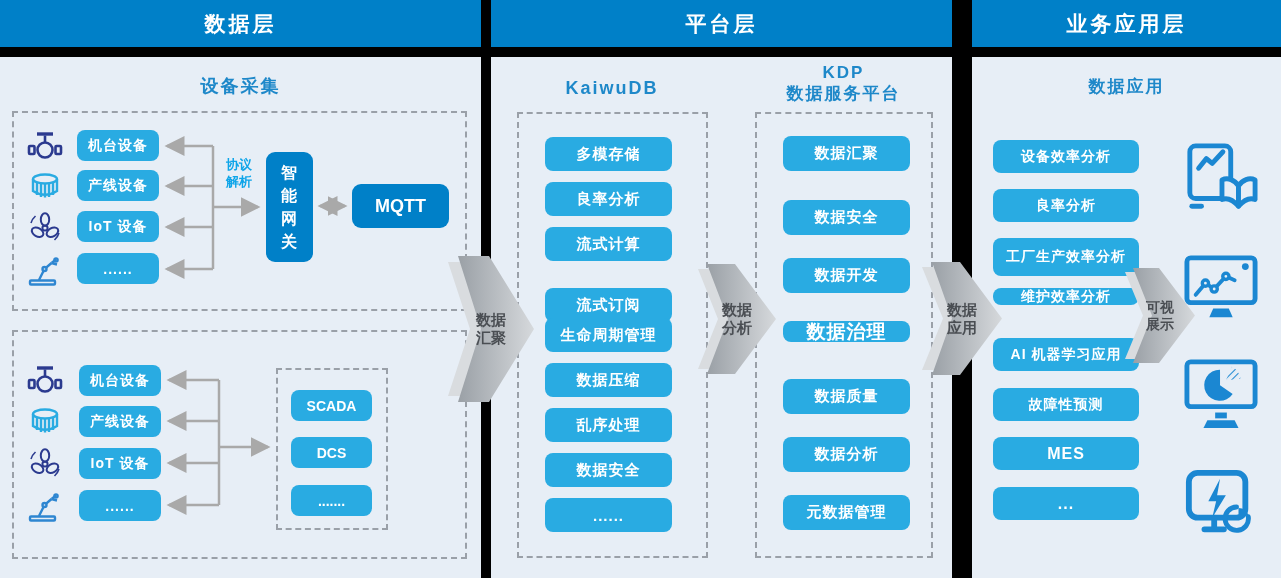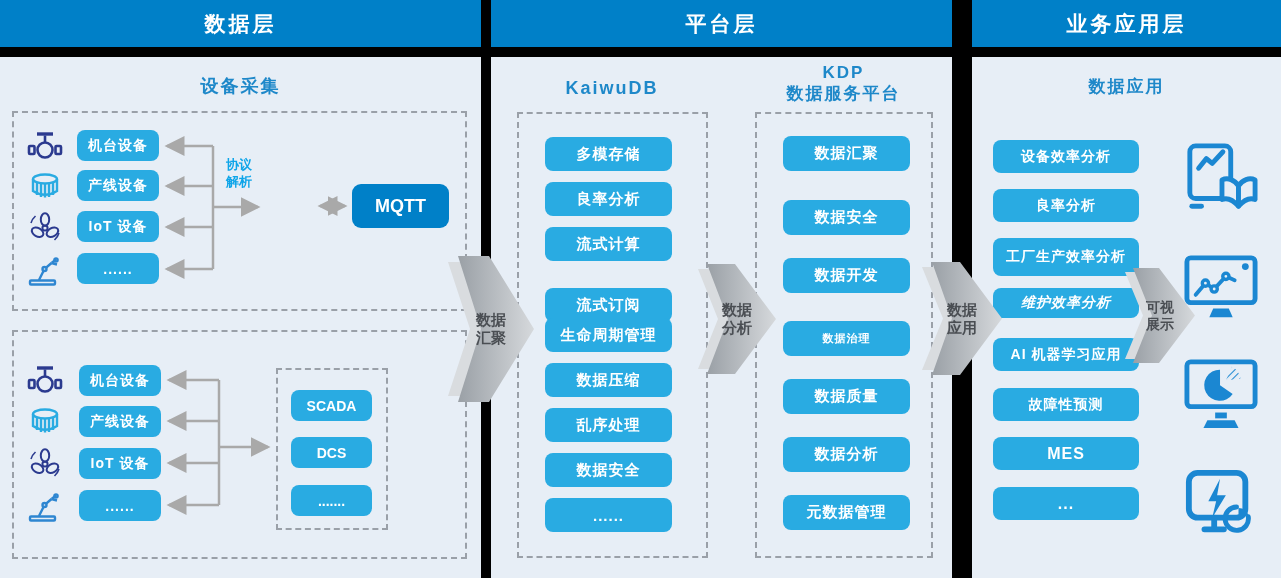--- a/index.html
+++ b/index.html
@@ -134,20 +134,23 @@
   </div>
 
   <div class="cbox" style="left:77px;top:130px;width:82px;height:31px;">机台设备</div>
   <div class="cbox" style="left:77px;top:170px;width:82px;height:31px;">产线设备</div>
   <div class="cbox" style="left:77px;top:211px;width:82px;height:31px;">IoT 设备</div>
   <div class="cbox" style="left:77px;top:253px;width:82px;height:31px;">......</div>
 
   <div class="small-label" style="left:214px;top:156px;width:50px;">协议
 解析</div>
 
+  <div class="cbox deep" style="left:266px;top:152px;width:47px;height:110px;">
+    <span class="vtext">智能网关</span>
+  </div>
   <div class="cbox deep" style="left:352px;top:184px;width:97px;height:44px;font-size:18px;letter-spacing:0;">MQTT</div>
 
   <div class="icon" style="left:27px;top:362px;">
     <svg width="36" height="36" viewBox="0 0 36 36" fill="none" stroke="#2b3a8f" stroke-width="2.6">
       <circle cx="18" cy="22" r="7.5"></circle>
       <rect x="2" y="18" width="5.5" height="8" rx="1"></rect>
       <rect x="28.5" y="18" width="5.5" height="8" rx="1"></rect>
       <line x1="18" y1="14.5" x2="18" y2="7.5"></line>
       <line x1="10" y1="6" x2="26" y2="6" stroke-width="3.4"></line>
     </svg>
@@ -198,29 +201,29 @@
   <div class="cbox" style="left:545px;top:272px;width:127px;height:34px;font-size:15px;margin-top:16px;">流式订阅</div>
   <div class="cbox" style="left:545px;top:318px;width:127px;height:34px;font-size:15px;">生命周期管理</div>
   <div class="cbox" style="left:545px;top:363px;width:127px;height:34px;font-size:15px;">数据压缩</div>
   <div class="cbox" style="left:545px;top:408px;width:127px;height:34px;font-size:15px;">乱序处理</div>
   <div class="cbox" style="left:545px;top:453px;width:127px;height:34px;font-size:15px;">数据安全</div>
   <div class="cbox" style="left:545px;top:498px;width:127px;height:34px;font-size:15px;">......</div>
 
   <div class="cbox" style="left:783px;top:136px;width:127px;height:35px;font-size:15px;">数据汇聚</div>
   <div class="cbox" style="left:783px;top:200px;width:127px;height:35px;font-size:15px;">数据安全</div>
   <div class="cbox" style="left:783px;top:258px;width:127px;height:35px;font-size:15px;">数据开发</div>
-  <div class="cbox" style="left:783px;top:321px;width:127px;height:35px;font-size:11px;">数据治理</div>
+  <div class="cbox" style="left:783px;top:321px;width:127px;height:21px;font-size:19px;">数据治理</div>
   <div class="cbox" style="left:783px;top:379px;width:127px;height:35px;font-size:15px;">数据质量</div>
   <div class="cbox" style="left:783px;top:437px;width:127px;height:35px;font-size:15px;">数据分析</div>
   <div class="cbox" style="left:783px;top:495px;width:127px;height:35px;font-size:15px;">元数据管理</div>
 
   <div class="cbox" style="left:993px;top:140px;width:146px;height:33px;">设备效率分析</div>
   <div class="cbox" style="left:993px;top:189px;width:146px;height:33px;">良率分析</div>
   <div class="cbox" style="left:993px;top:238px;width:146px;height:38px;">工厂生产效率分析</div>
-  <div class="cbox" style="left:993px;top:288px;width:146px;height:30px;font-style:italic;">维护效率分析</div>
+  <div class="cbox" style="left:993px;top:288px;width:146px;height:17px;">维护效率分析</div>
   <div class="cbox" style="left:993px;top:338px;width:146px;height:33px;">AI 机器学习应用</div>
   <div class="cbox" style="left:993px;top:388px;width:146px;height:33px;">故障性预测</div>
   <div class="cbox" style="left:993px;top:437px;width:146px;height:33px;font-size:16px;">MES</div>
   <div class="cbox" style="left:993px;top:487px;width:146px;height:33px;font-size:16px;">...</div>
 
   <div class="icon" style="left:1184px;top:142px;">
     <svg width="74" height="74" viewBox="0 0 76 76" fill="none" stroke="#1b87d2" stroke-width="5" stroke-linejoin="round" stroke-linecap="round">
       <rect x="6" y="4" width="42" height="54" rx="6"></rect>
       <path d="M15,27 l8,-10 6,5 11,-12"></path>
       <path d="M8,66 h10"></path>

